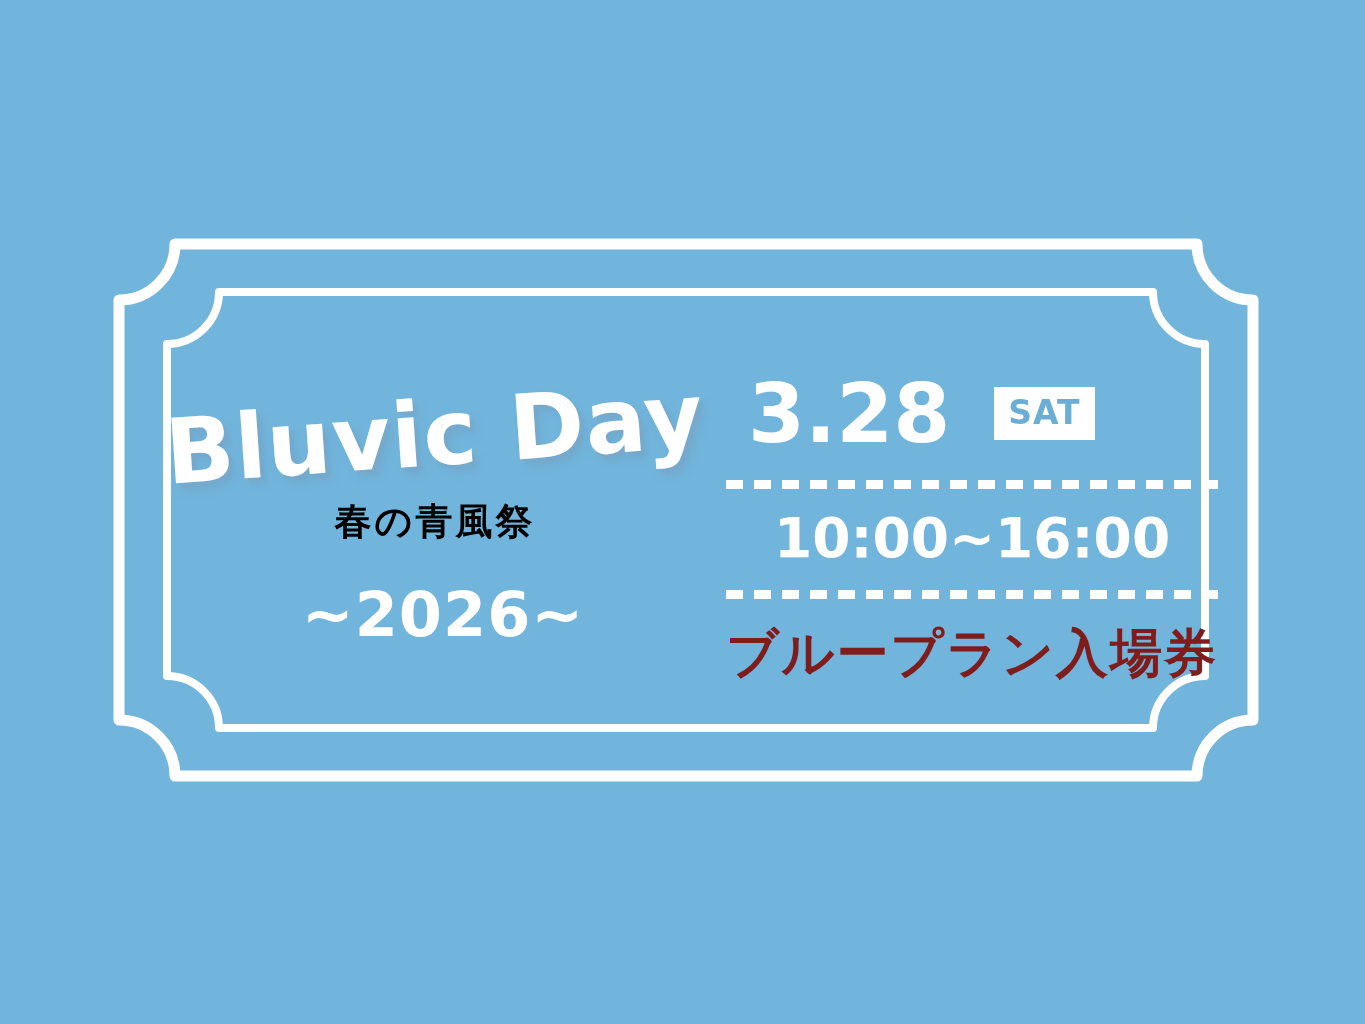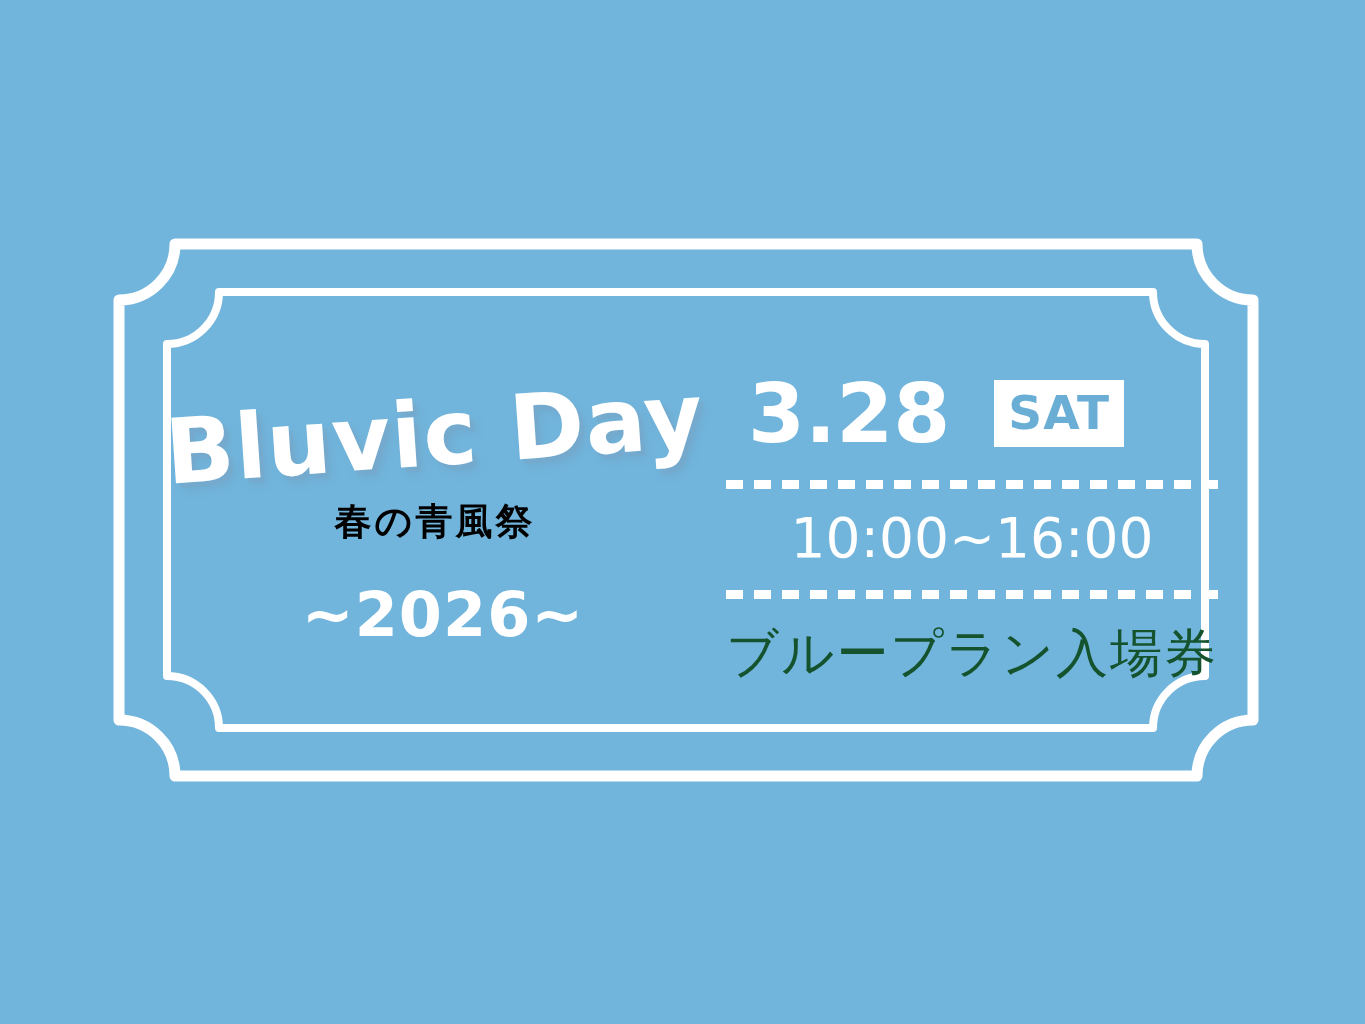--- a/index.html
+++ b/index.html
@@ -127,57 +127,57 @@
     letter-spacing: 0px;
     white-space: nowrap;
   }
 
   #weekday-badge {
     margin-left: 44px;
     background: #ffffff;
     color: #6aaed6;
     font-family: "DejaVu Sans", "Liberation Sans", sans-serif;
     font-weight: bold;
-    font-size: 47px;
+    font-size: 33px;
     line-height: 1;
     letter-spacing: 1px;
     padding: 9px 14px 11px 14px;
     white-space: nowrap;
     text-align: center;
   }
 
   .dashed-rule {
     height: 9px;
     margin: 10px 0 10px 0;
     background-image: repeating-linear-gradient(
         to right,
         #ffffff 0px,
         #ffffff 17px,
         rgba(255,255,255,0) 17px,
         rgba(255,255,255,0) 28px);
   }
 
   #event-hours {
     font-family: "DejaVu Sans", "Liberation Sans", sans-serif;
-    font-weight: normal;
+    font-weight: bold;
     font-size: 55px;
     line-height: 1;
     color: #ffffff;
     letter-spacing: 0px;
     white-space: nowrap;
     text-align: center;
     padding: 12px 0 14px 0;
   }
 
   #ticket-type {
     font-family: "DejaVu Sans", "Liberation Sans", sans-serif;
-    font-weight: normal;
+    font-weight: bold;
     font-size: 52px;
     line-height: 1;
-    color: #14532d;
+    color: #7f1d1d;
     letter-spacing: 2px;
     white-space: nowrap;
     text-align: left;
     padding: 18px 0 0 0;
   }
 </style>
 </head>
 <body>
 
 <div id="poster">

